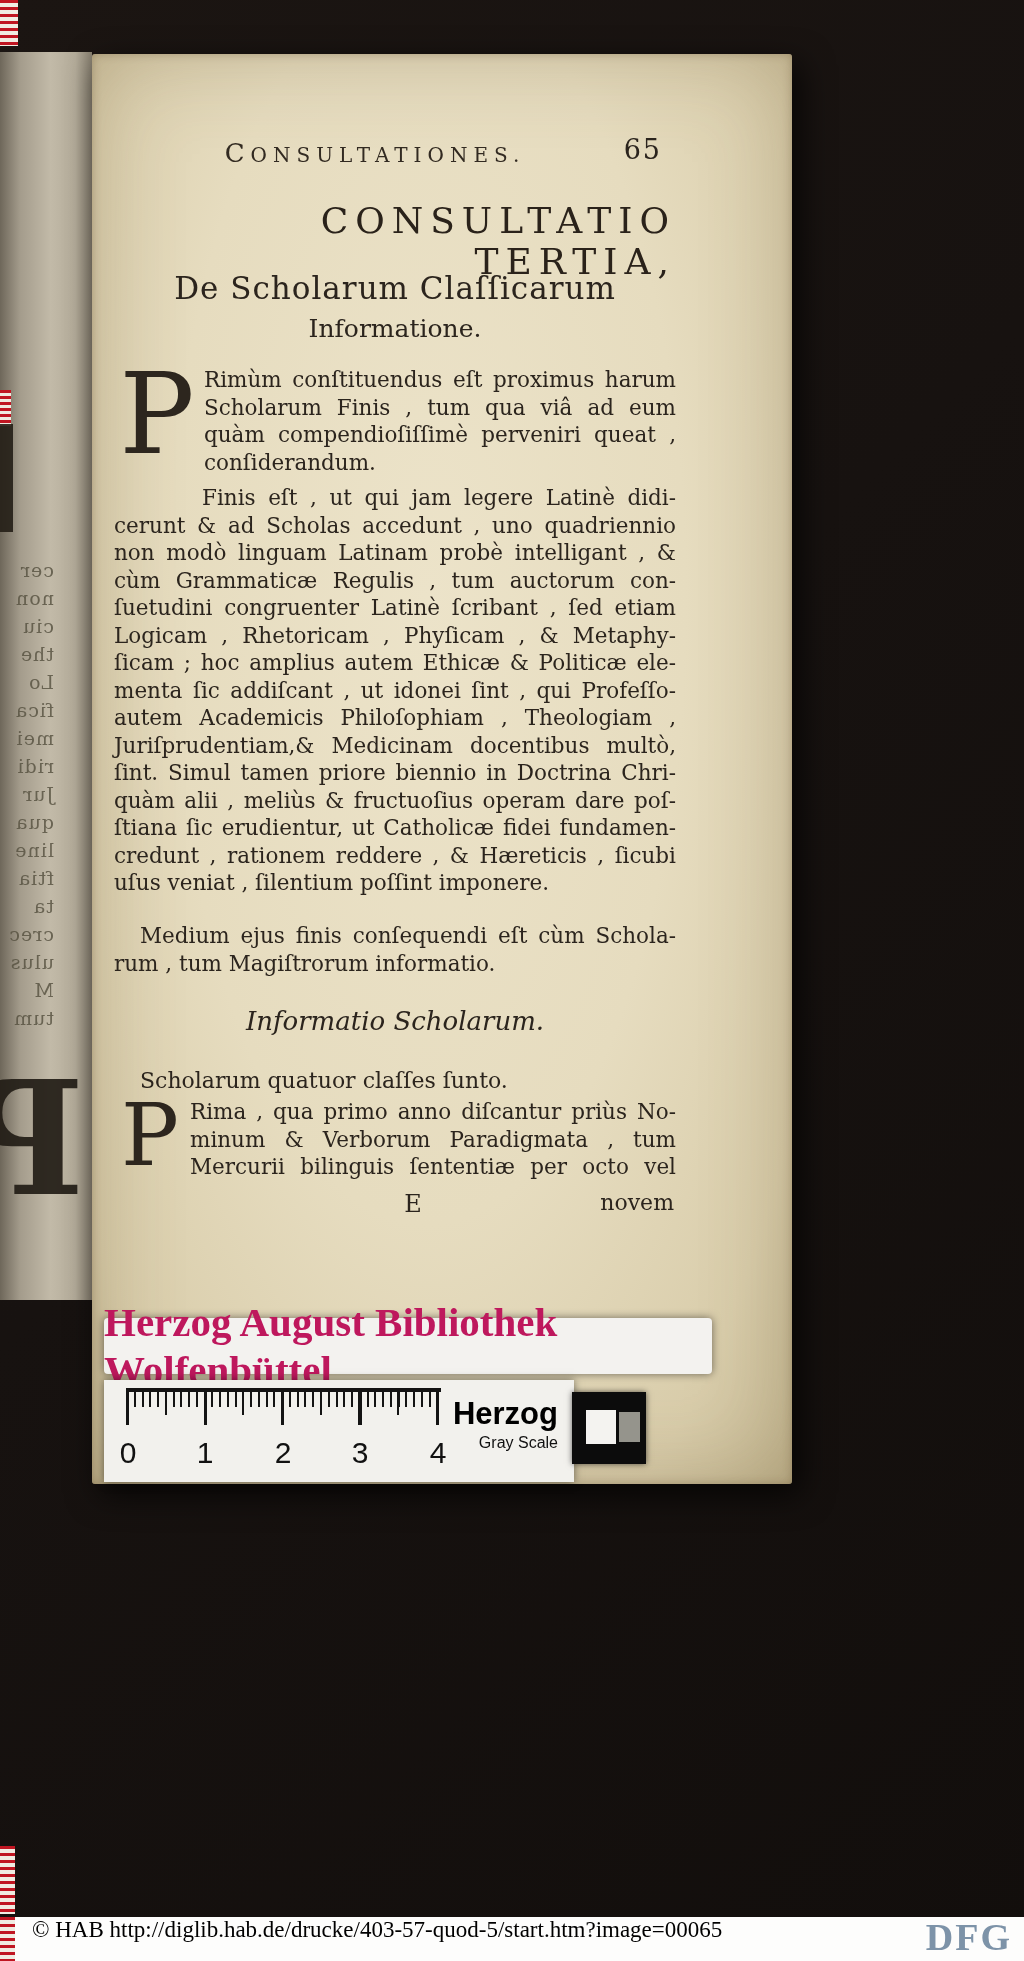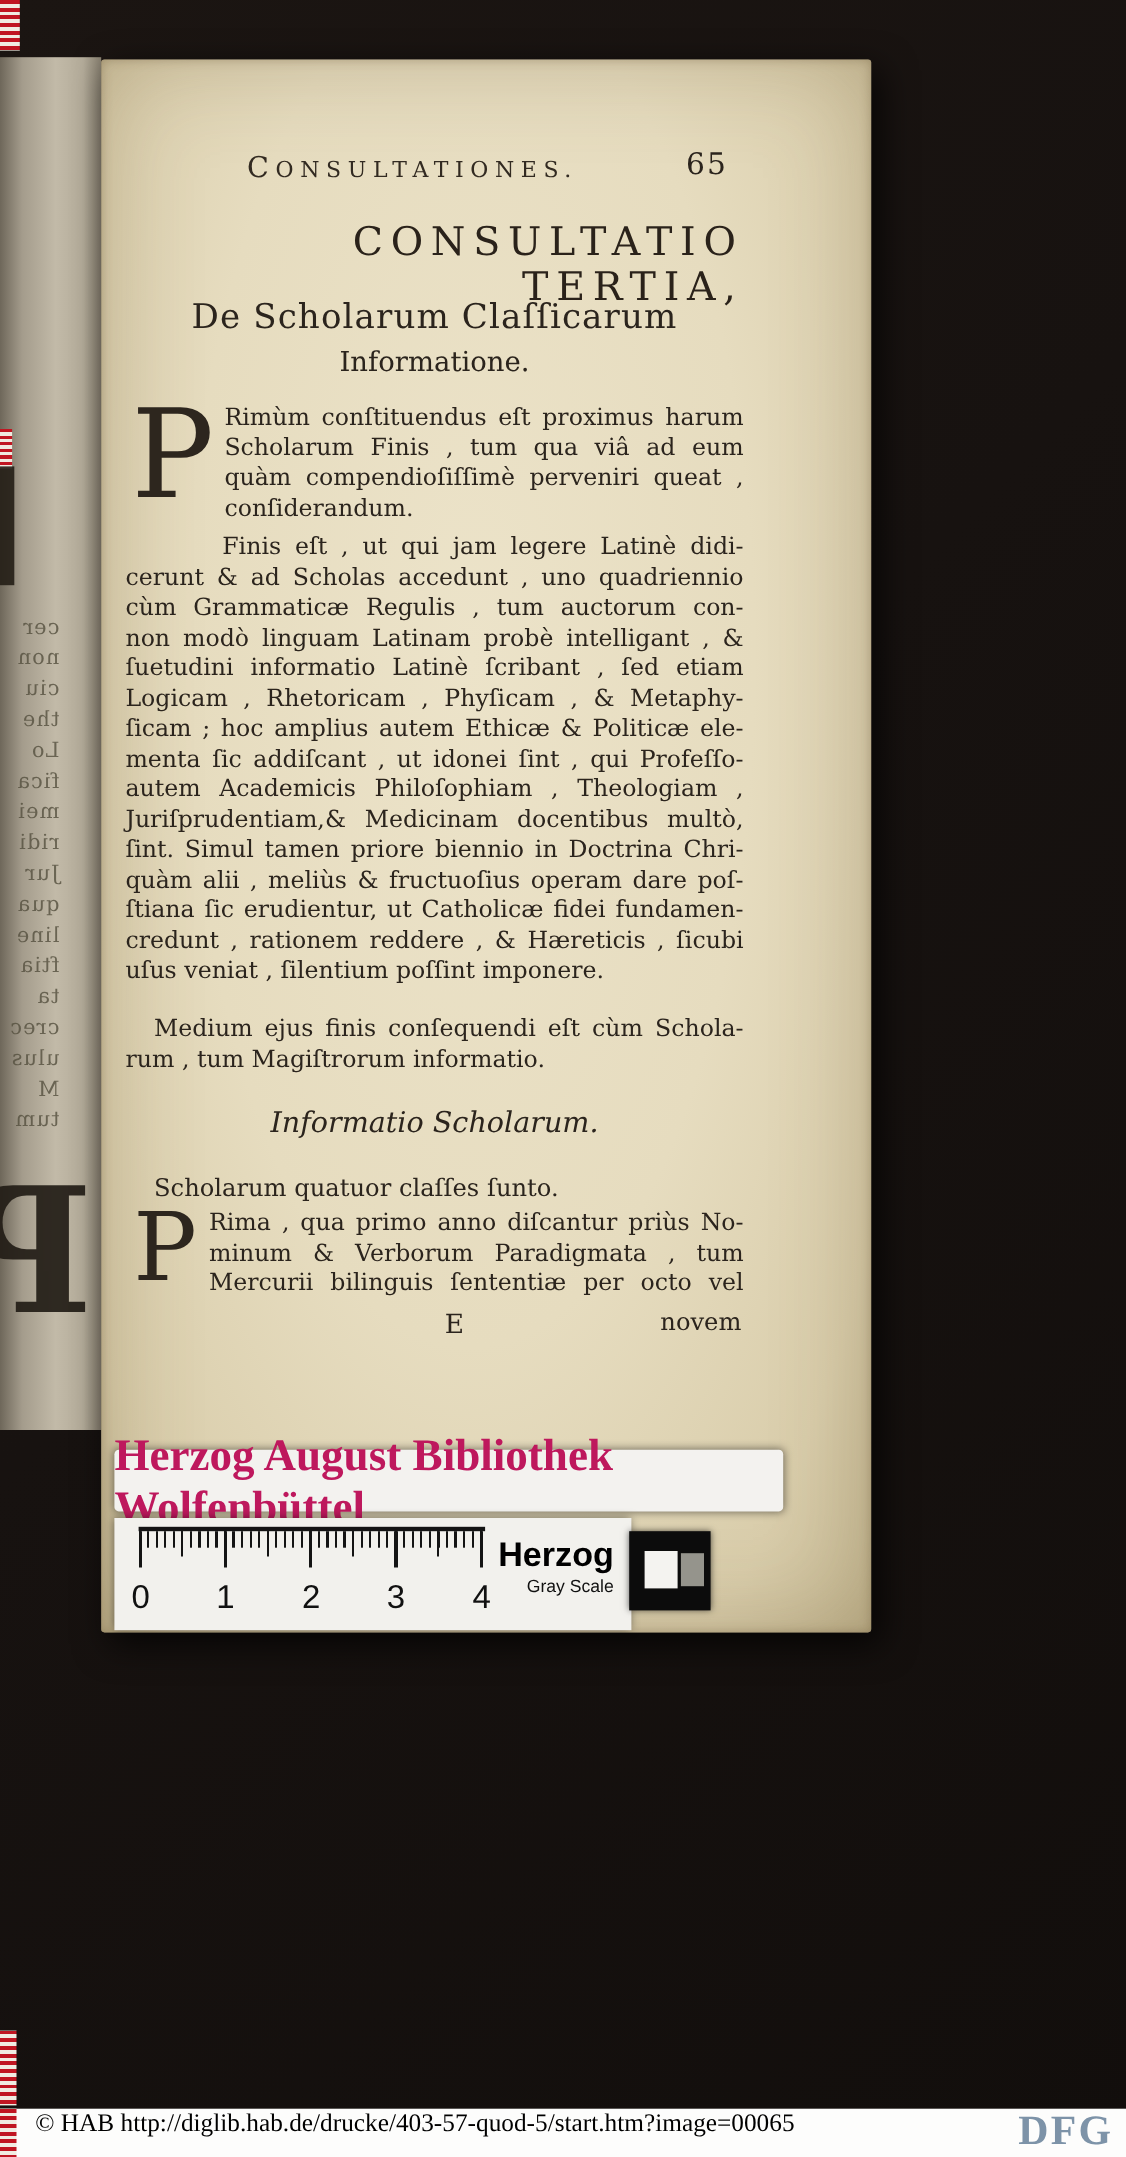--- a/index.html
+++ b/index.html
@@ -174,23 +174,23 @@
             <div class="tline">Scholarum Finis , tum qua viâ ad eum</div>
             <div class="tline">quàm compendioſiſſimè perveniri queat ,</div>
             <div class="tline">conſiderandum.</div>
           </div>
       </div>
 
       <div class="para p2 indent-first">
         <div class="lines">
             <div class="tline">Finis eſt , ut qui jam legere Latinè didi-</div>
             <div class="tline">cerunt &amp; ad Scholas accedunt , uno quadriennio</div>
+            <div class="tline">non modò linguam Latinam probè intelligant , &amp;</div>
             <div class="tline">cùm Grammaticæ Regulis , tum auctorum con-</div>
-            <div class="tline">non modò linguam Latinam probè intelligant , &amp;</div>
-            <div class="tline">ſuetudini informatio Latinè ſcribant , ſed etiam</div>
+            <div class="tline">ſuetudini congruenter Latinè ſcribant , ſed etiam</div>
             <div class="tline">Logicam , Rhetoricam , Phyſicam , &amp; Metaphy-</div>
             <div class="tline">ſicam ; hoc amplius autem Ethicæ &amp; Politicæ ele-</div>
             <div class="tline">menta ſic addiſcant , ut idonei ſint , qui Profeſſo-</div>
             <div class="tline">autem Academicis Philoſophiam , Theologiam ,</div>
             <div class="tline">Juriſprudentiam,&amp; Medicinam docentibus multò,</div>
             <div class="tline">ſint. Simul tamen priore biennio in Doctrina Chri-</div>
             <div class="tline">quàm alii , meliùs &amp; fructuoſius operam dare poſ-</div>
             <div class="tline">ſtiana ſic erudientur, ut Catholicæ fidei fundamen-</div>
             <div class="tline">credunt , rationem reddere , &amp; Hæreticis , ſicubi</div>
             <div class="tline">uſus veniat , ſilentium poſſint imponere.</div>

